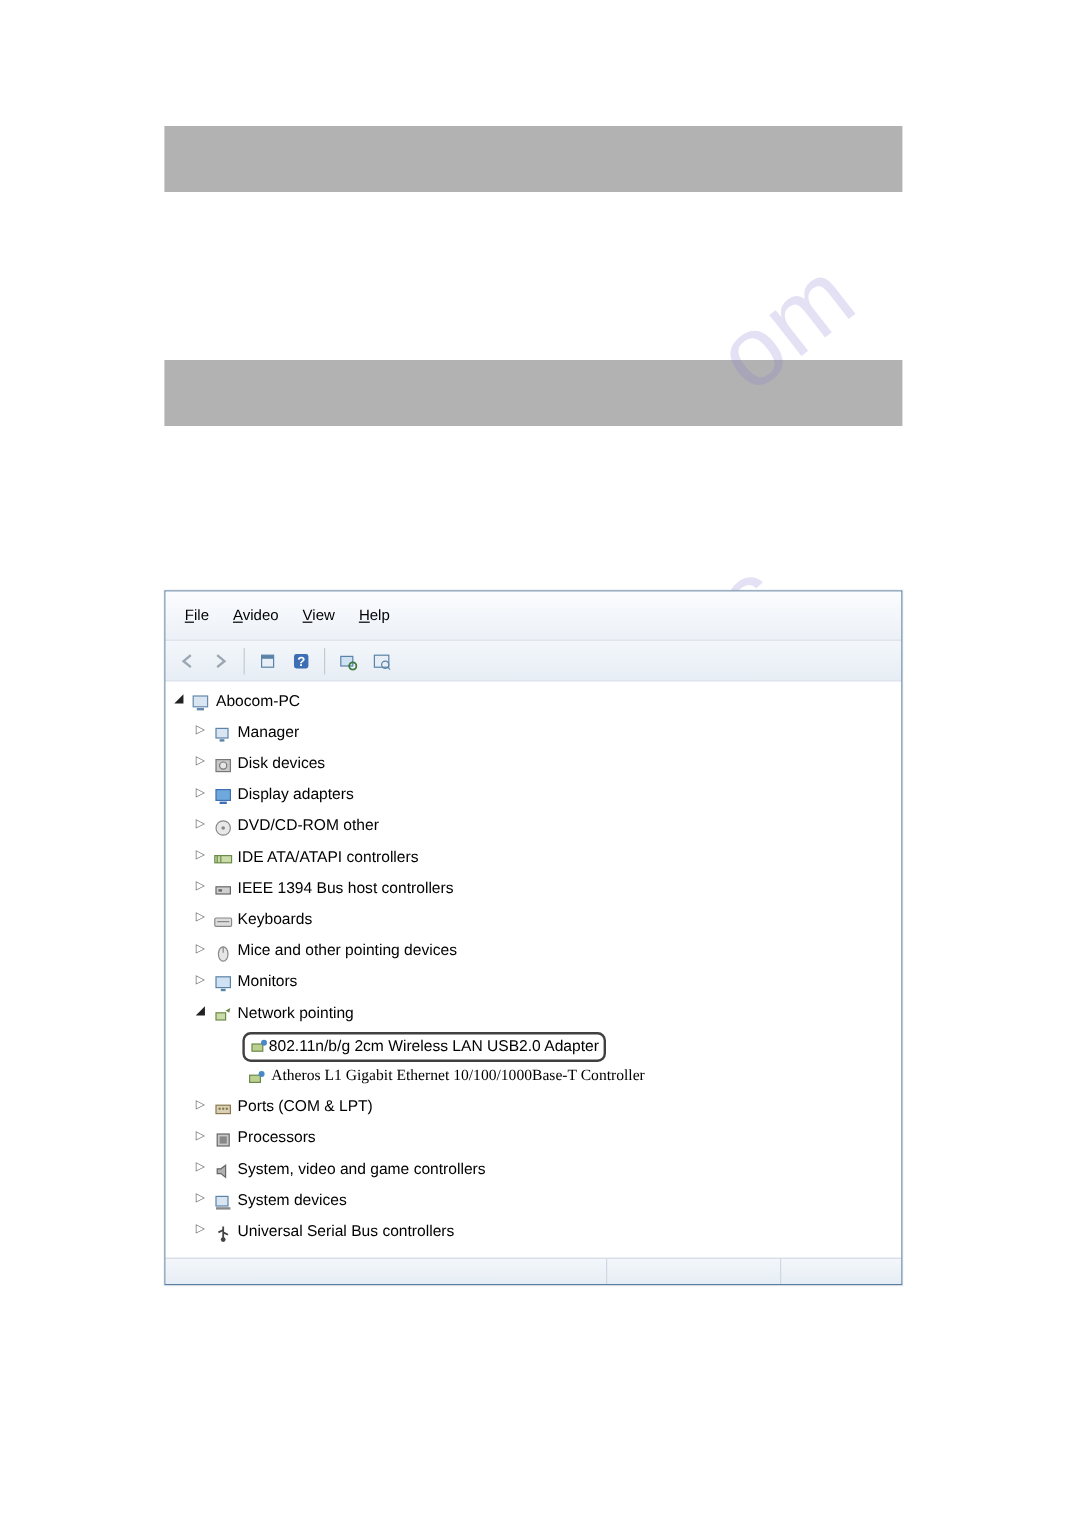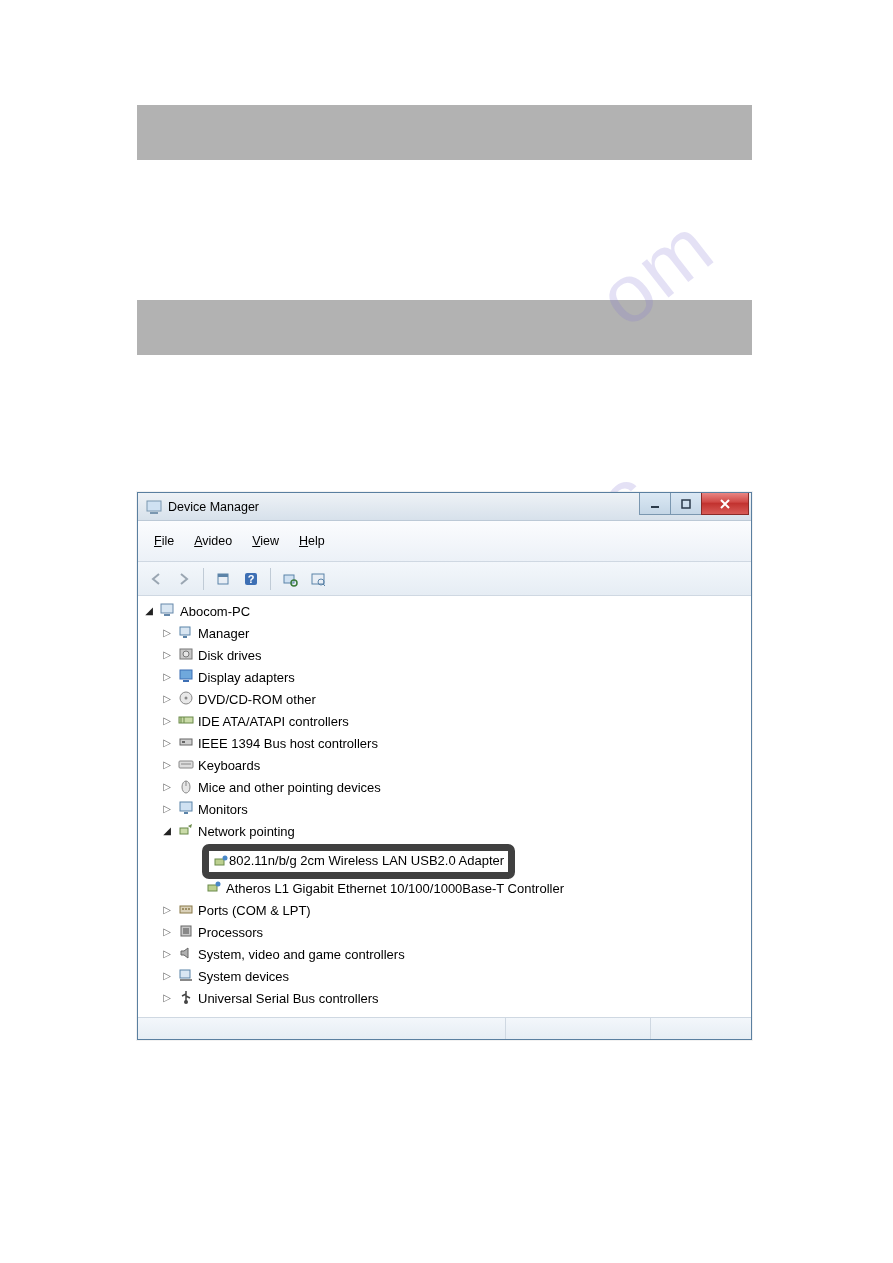--- a/index.html
+++ b/index.html
@@ -101,21 +101,21 @@
   }
   .tree ul { list-style: none; margin: 0; padding: 0; }
   .tree li {
     position: relative;
     padding-left: 18px;
     line-height: 20px;
     white-space: nowrap;
   }
   .tree li .row {
     display: inline-flex;
-    align-items: flex-start;
+    align-items: flex-end;
     gap: 4px;
   }
   .tree li .expander {
     position: absolute;
     left: 2px;
     top: 4px;
     width: 10px; height: 10px;
     display: inline-block;
     font-size: 10px;
     color: #6b6b6b;
@@ -123,21 +123,21 @@
     text-align: center;
   }
   .tree li .expander.open { color: #222; }
   .node-icon {
     width: 16px; height: 16px;
     display: inline-flex;
     align-items: center; justify-content: center;
     font-size: 12px;
   }
   .highlight-box {
-    border: 7px solid #404040;
+    border: 2px solid #404040;
     border-radius: 7px;
     padding: 0 4px 1px 4px;
     display: inline-flex;
     align-items: center;
     margin-left: -4px;
   }
   .statusbar {
     height: 22px;
     background: linear-gradient(to bottom,#f3f7fb,#e6edf4);
     border-top: 1px solid #cfd8e2;
@@ -170,46 +170,20 @@
 <div class="gray-block" style="top:300px"></div>
 
 <div class="watermark" style="left:440px; top:660px;">
   <span style="position:absolute; left:-220px; top:80px; font-size:82px; color:rgba(130,120,210,0.22);">uals</span>
   <span style="position:absolute; left:40px; top:-60px; font-size:82px; color:rgba(130,120,210,0.22);">hive.c</span>
   <span style="position:absolute; left:350px; top:-220px; font-size:82px; color:rgba(130,120,210,0.22);">om</span>
 </div>
 
 <div class="window">
 
-  <div class="titlebar">
-    <span class="app-icon">
-      <svg width="16" height="16">
-          <rect x="1" y="2" width="14" height="10" fill="#cfe1f2" stroke="#7a97b0"></rect>
-          <rect x="4" y="13" width="8" height="2" fill="#7a97b0"></rect>
-        </svg>
-    </span>
-    <span class="title-text">Device Manager</span>
-    <div class="win-controls">
-      <div class="win-btn win-min">
-        <svg width="10" height="10">
-            <rect x="1" y="7" width="8" height="2" fill="#2b3a4a"></rect>
-          </svg>
-      </div>
-      <div class="win-btn win-max">
-        <svg width="10" height="10">
-            <rect x="1" y="1" width="8" height="8" fill="none" stroke="#2b3a4a" stroke-width="1.5"></rect>
-          </svg>
-      </div>
-      <div class="win-btn win-close">
-        <svg width="12" height="12">
-            <path d="M2 2 L10 10 M10 2 L2 10" stroke="#fff" stroke-width="2"></path>
-          </svg>
-      </div>
-    </div>
-  </div>
 
   <div class="menubar">
     <span class="menu-item"><span class="u">F</span><span>ile</span></span>
     <span class="menu-item"><span class="u">A</span><span>video</span></span>
     <span class="menu-item"><span class="u">V</span><span>iew</span></span>
     <span class="menu-item"><span class="u">H</span><span>elp</span></span>
   </div>
 
   <div class="toolbar">
     <div class="tool-btn">
@@ -275,21 +249,21 @@
                   </span>
                   <span>Manager</span>
                 </span></li>
               <li><span class="expander">▷</span><span class="row">
                   <span class="node-icon">
                     <svg width="16" height="16">
                       <rect x="2" y="3" width="12" height="10" fill="#c9c9c9" stroke="#777"></rect>
                       <circle cx="8" cy="8" r="3" fill="#e6e6e6" stroke="#777"></circle>
                     </svg>
                   </span>
-                  <span>Disk drives</span>
+                  <span>Disk devices</span>
                 </span></li>
               <li><span class="expander">▷</span><span class="row">
                   <span class="node-icon">
                     <svg width="16" height="16">
                       <rect x="2" y="2" width="12" height="9" fill="#6fa8dc" stroke="#3d6fb4"></rect>
                       <rect x="5" y="12" width="6" height="2" fill="#3d6fb4"></rect>
                     </svg>
                   </span>
                   <span>Display adapters</span>
                 </span></li>
@@ -361,21 +335,21 @@
                       <span class="highlight-box">
                         <span class="node-icon">
                           <svg width="16" height="16">
                             <rect x="2" y="6" width="9" height="6" fill="#bcd08f" stroke="#6a8a4a"></rect>
                             <circle cx="12" cy="5" r="2.5" fill="#4a88c8"></circle>
                           </svg>
                         </span>
                         <span>802.11n/b/g 2cm Wireless LAN USB2.0 Adapter</span>
                       </span>
                     </span></li>
-                  <li style="padding-left: 28px;"><span class="row">
+                  <li style="padding-left: 28px; font-family: Liberation Serif, serif;"><span class="row">
                       <span class="node-icon">
                         <svg width="16" height="16">
                           <rect x="2" y="6" width="9" height="6" fill="#bcd08f" stroke="#6a8a4a"></rect>
                           <circle cx="12" cy="5" r="2.5" fill="#4a88c8"></circle>
                         </svg>
                       </span>
                       <span>Atheros L1 Gigabit Ethernet 10/100/1000Base-T Controller</span>
                     </span></li>
                 </ul></li>
               <li><span class="expander">▷</span><span class="row">

